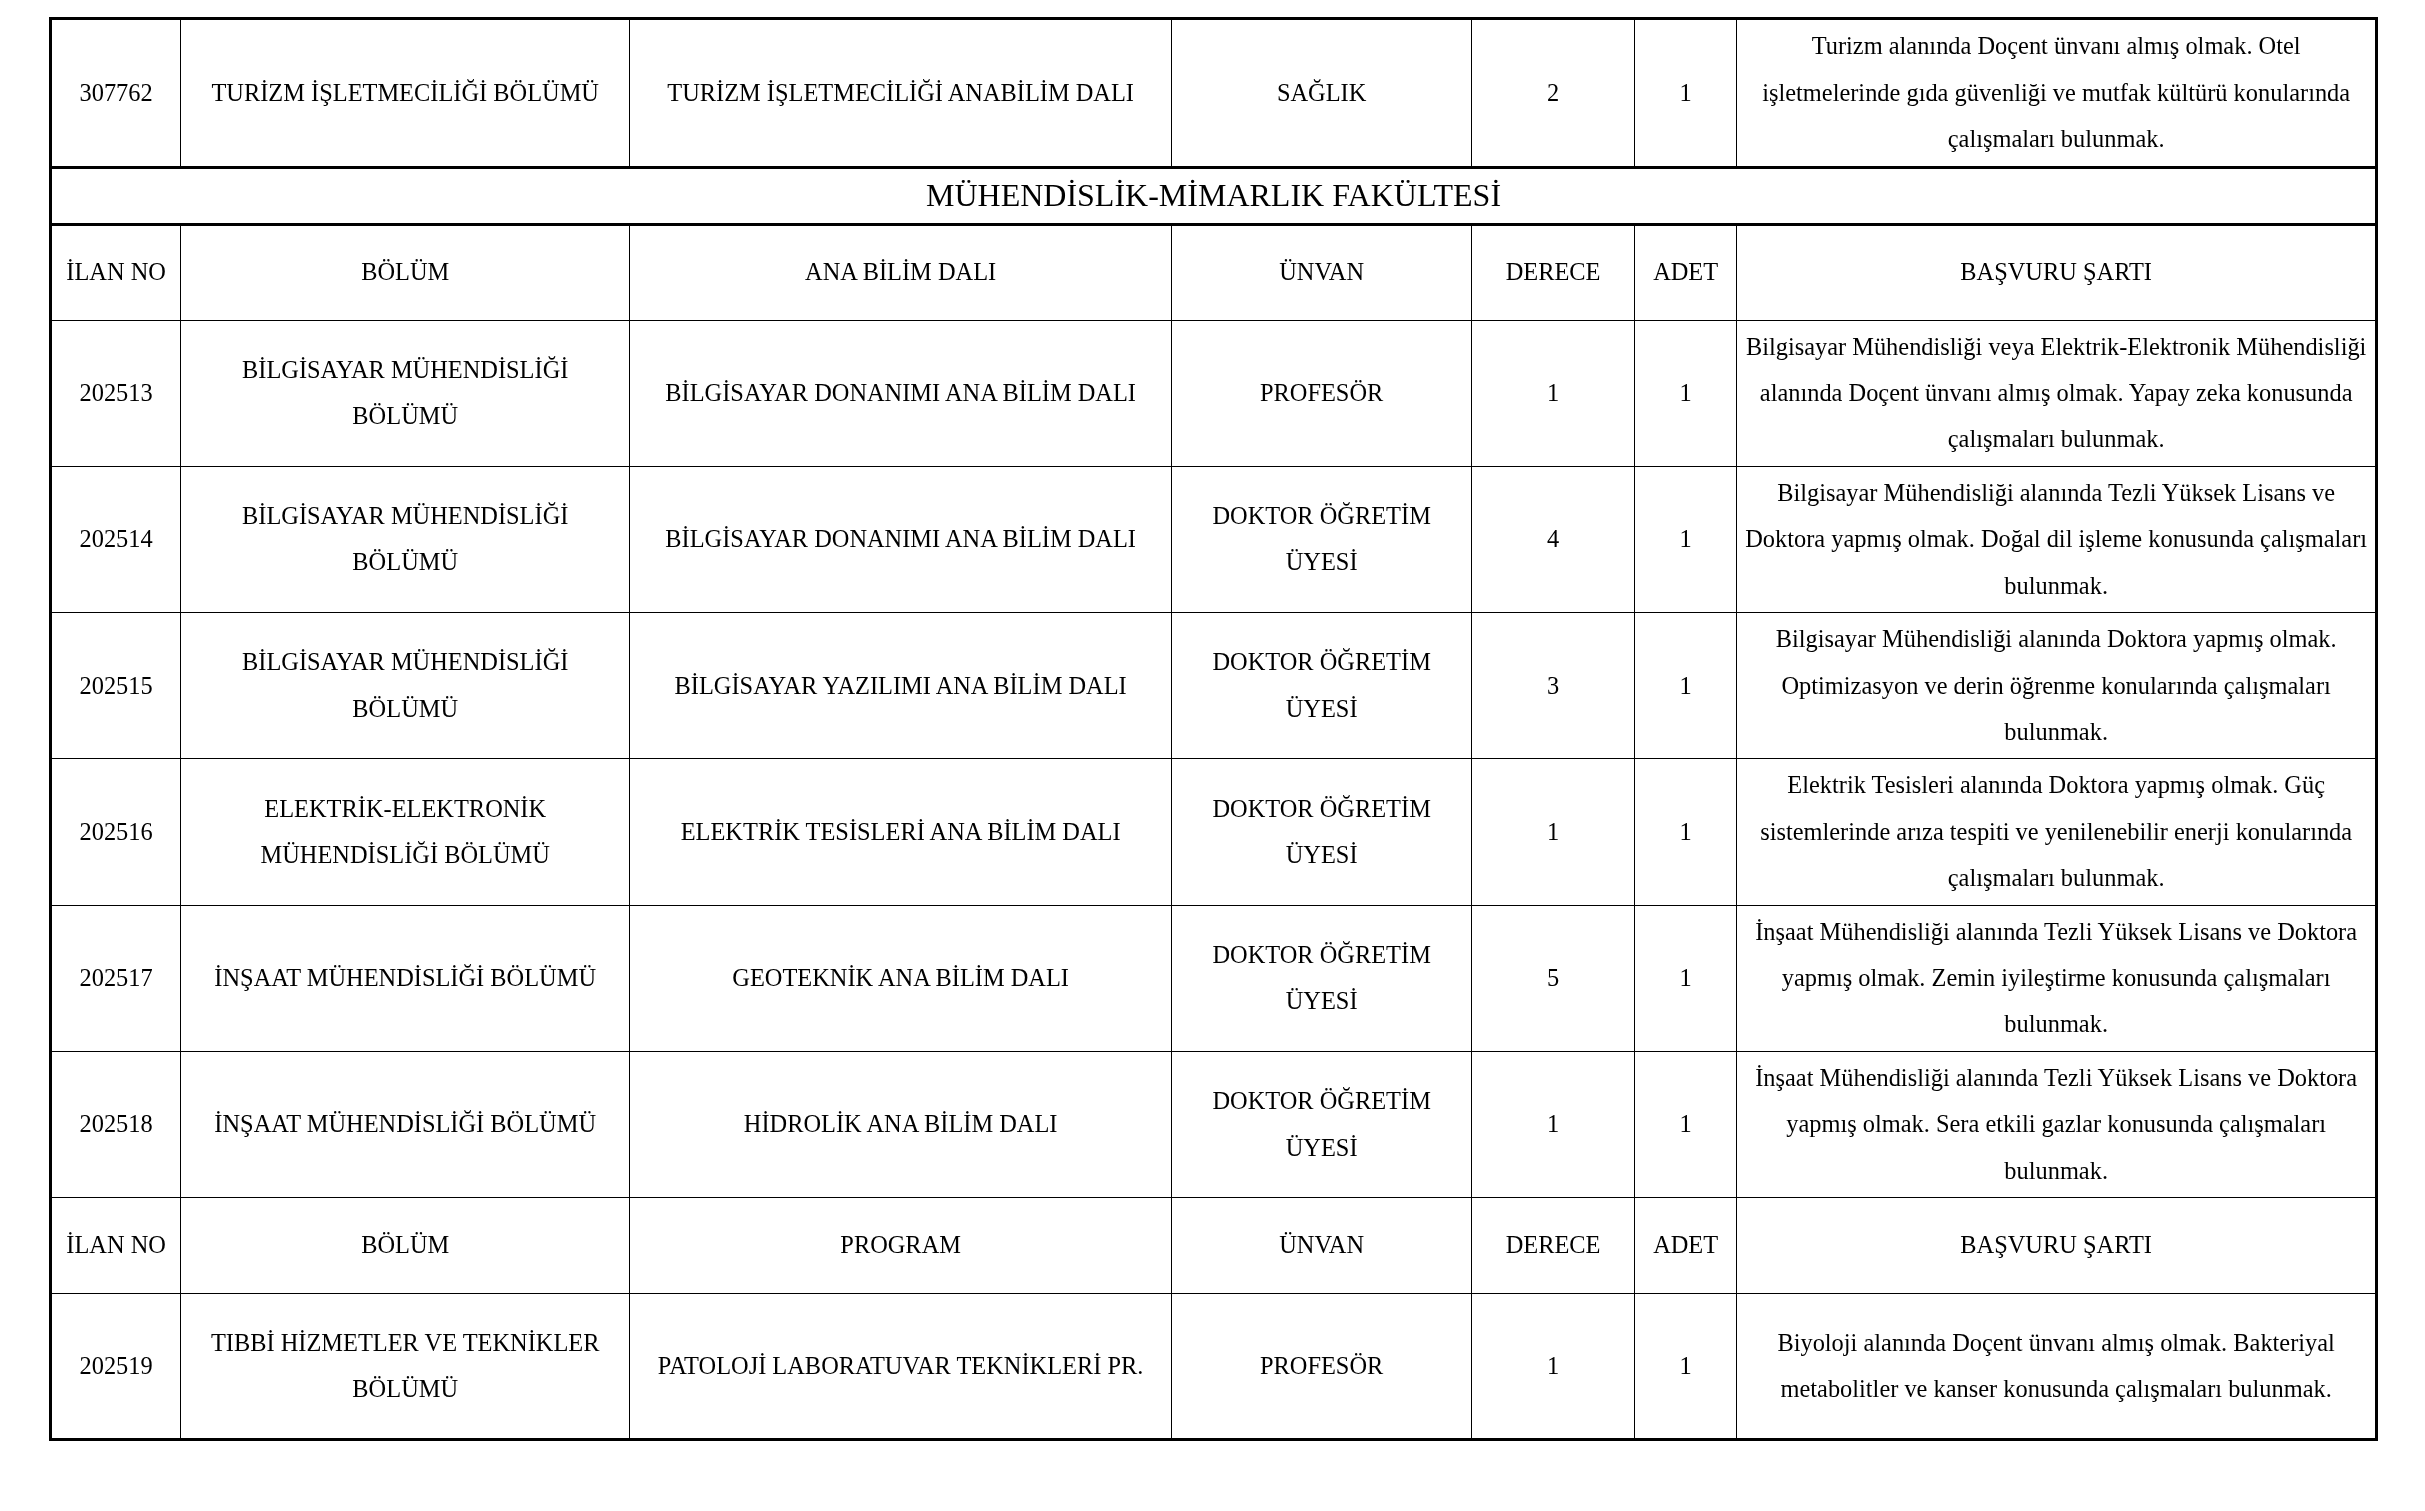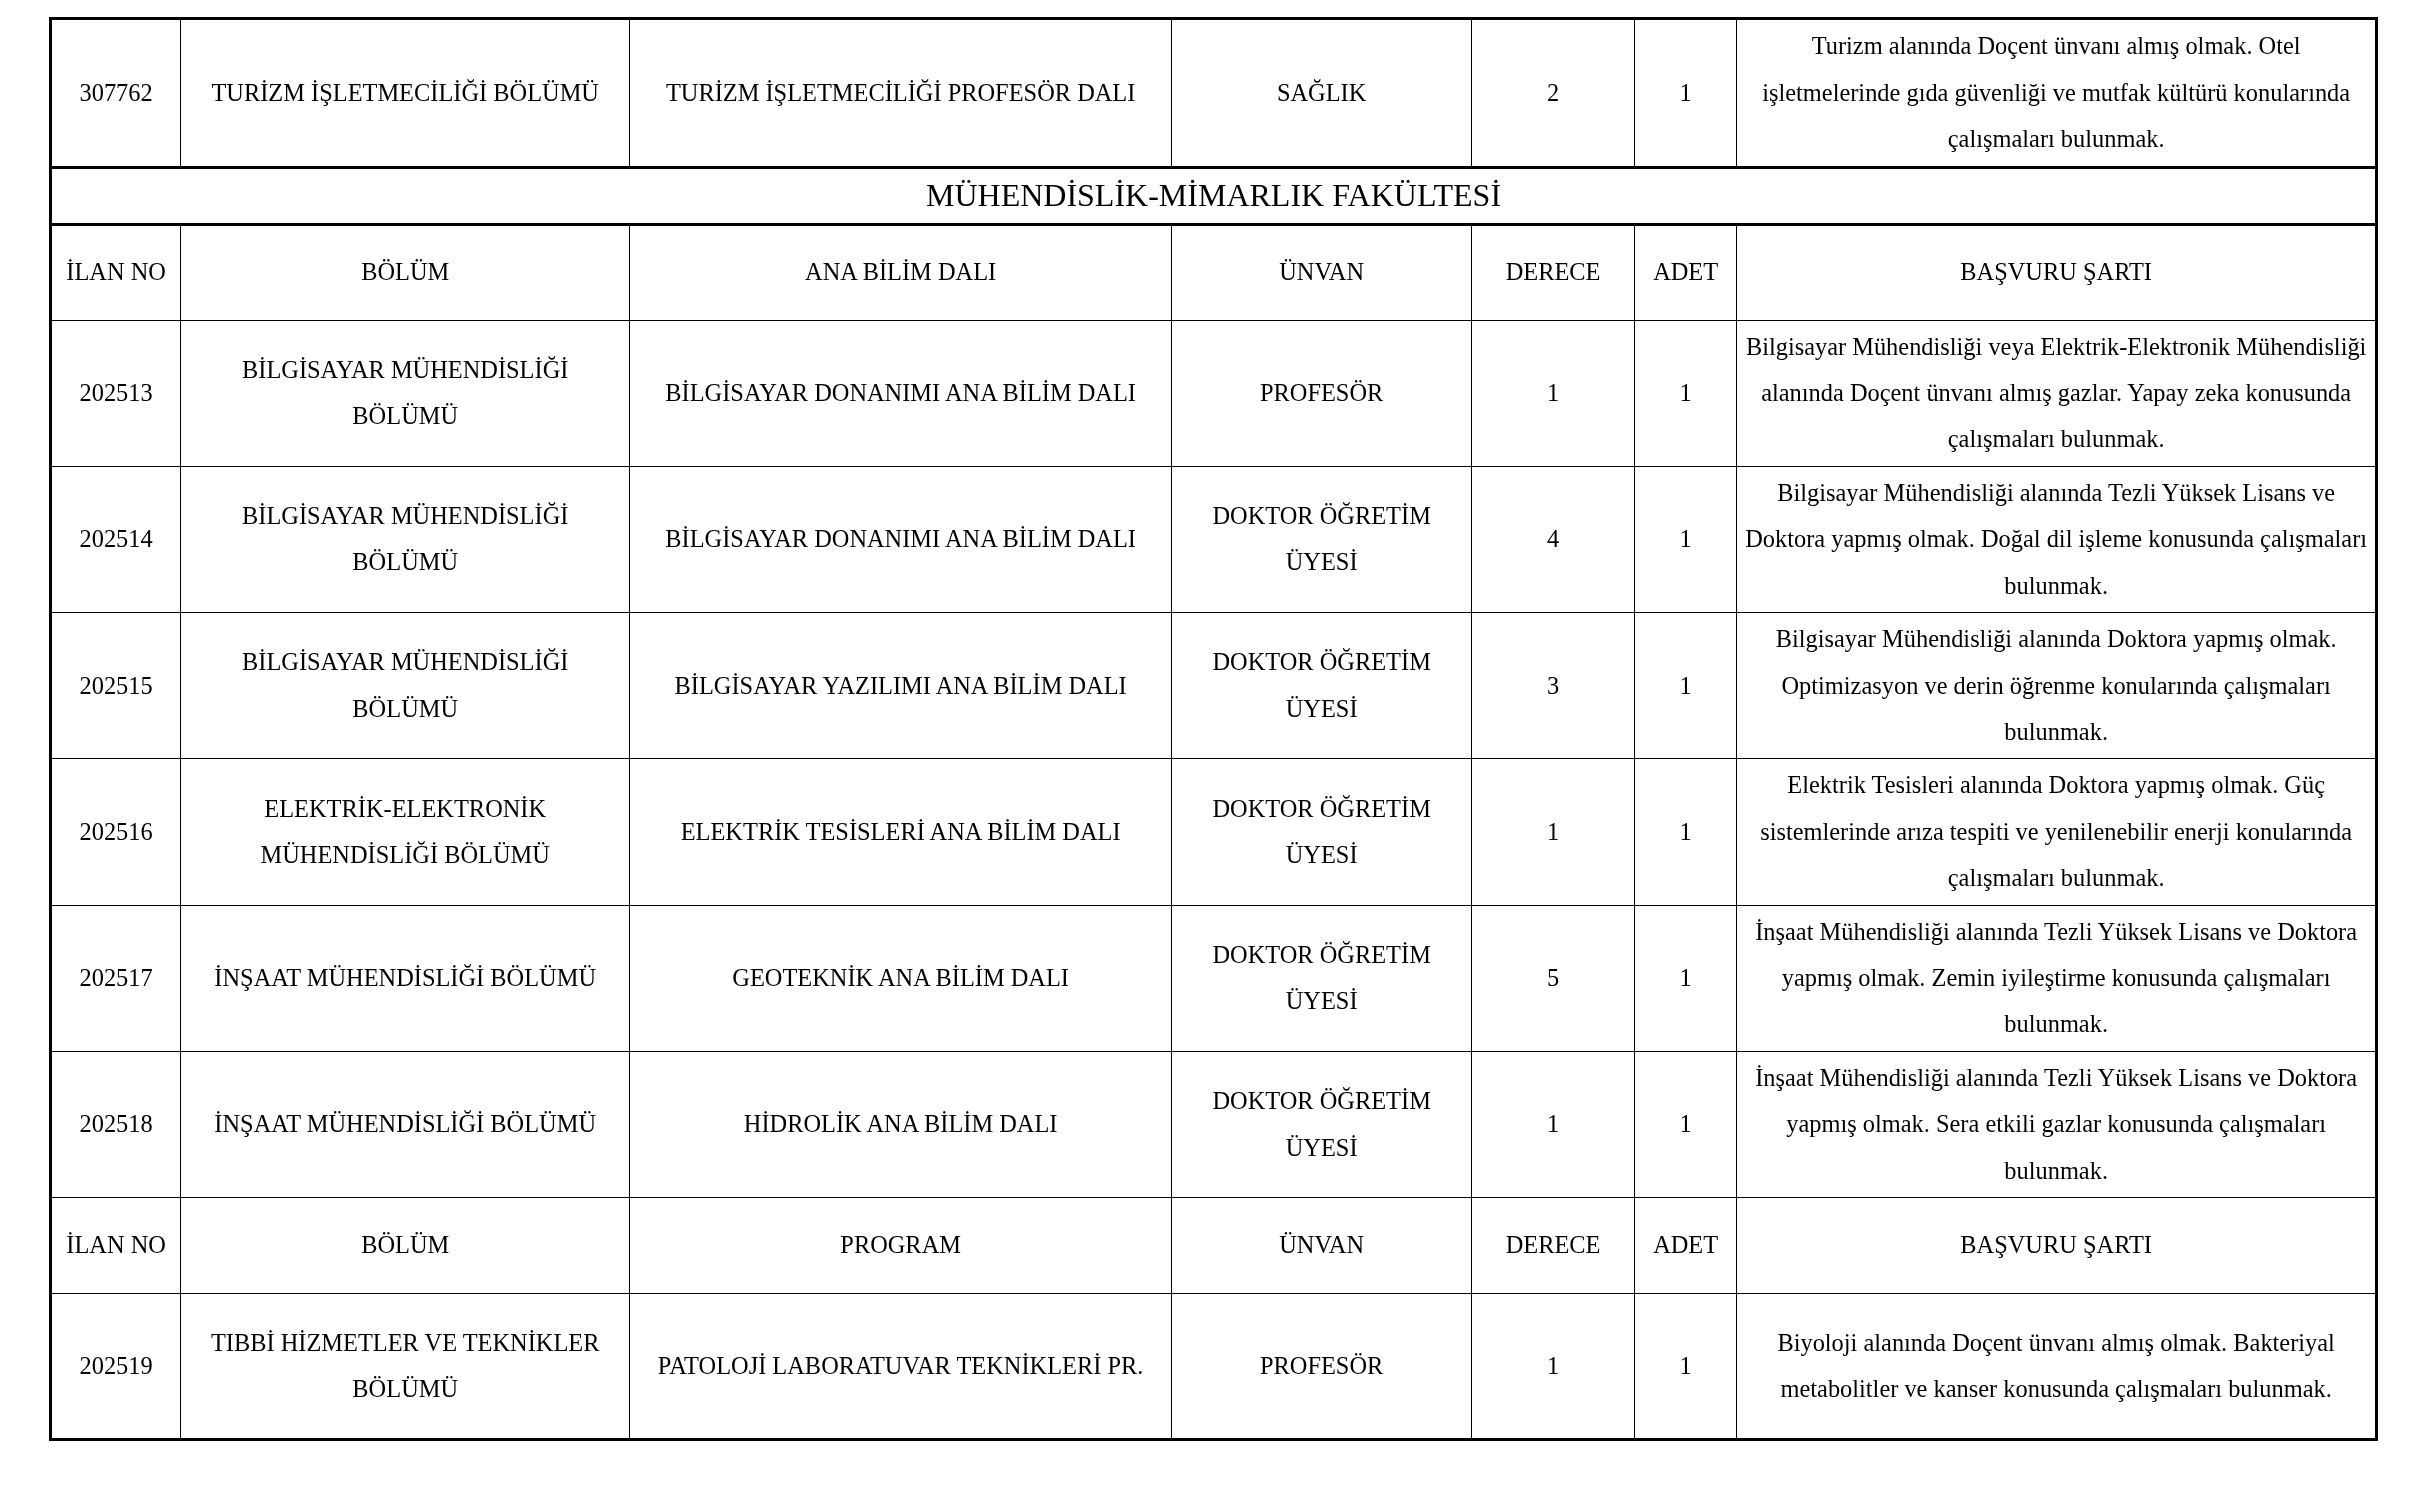--- a/index.html
+++ b/index.html
@@ -62,21 +62,21 @@
       <col class="c-unvan">
     <col class="c-derece">
       <col class="c-adet">
       <col class="c-sart">
   </colgroup>
 
   <tbody>
       <tr class="r-data">
     <td>307762</td>
     <td>TURİZM İŞLETMECİLİĞİ BÖLÜMÜ</td>
-    <td>TURİZM İŞLETMECİLİĞİ PROFESÖR DALI</td>
+    <td>TURİZM İŞLETMECİLİĞİ ANABİLİM DALI</td>
     <td>SAĞLIK</td>
     <td>2</td>
     <td>1</td>
     <td>Turizm alanında Doçent ünvanı almış olmak. Otel işletmelerinde gıda güvenliği ve mutfak kültürü konularında çalışmaları bulunmak.</td>
   </tr>
 
   <tr class="r-section">
     <td colspan="7">MÜHENDİSLİK-MİMARLIK FAKÜLTESİ</td>
   </tr>
   <tr class="r-header">
@@ -89,21 +89,21 @@
     <td>BAŞVURU ŞARTI</td>
   </tr>
 
   <tr class="r-data">
     <td>202513</td>
     <td>BİLGİSAYAR MÜHENDİSLİĞİ BÖLÜMÜ</td>
     <td>BİLGİSAYAR DONANIMI ANA BİLİM DALI</td>
     <td>PROFESÖR</td>
     <td>1</td>
     <td>1</td>
-    <td>Bilgisayar Mühendisliği veya Elektrik-Elektronik Mühendisliği alanında Doçent ünvanı almış gazlar. Yapay zeka konusunda çalışmaları bulunmak.</td>
+    <td>Bilgisayar Mühendisliği veya Elektrik-Elektronik Mühendisliği alanında Doçent ünvanı almış olmak. Yapay zeka konusunda çalışmaları bulunmak.</td>
   </tr>
   <tr class="r-data">
     <td>202514</td>
     <td>BİLGİSAYAR MÜHENDİSLİĞİ BÖLÜMÜ</td>
     <td>BİLGİSAYAR DONANIMI ANA BİLİM DALI</td>
     <td>DOKTOR ÖĞRETİM ÜYESİ</td>
     <td>4</td>
     <td>1</td>
     <td>Bilgisayar Mühendisliği alanında Tezli Yüksek Lisans ve Doktora yapmış olmak. Doğal dil işleme konusunda çalışmaları bulunmak.</td>
   </tr>

